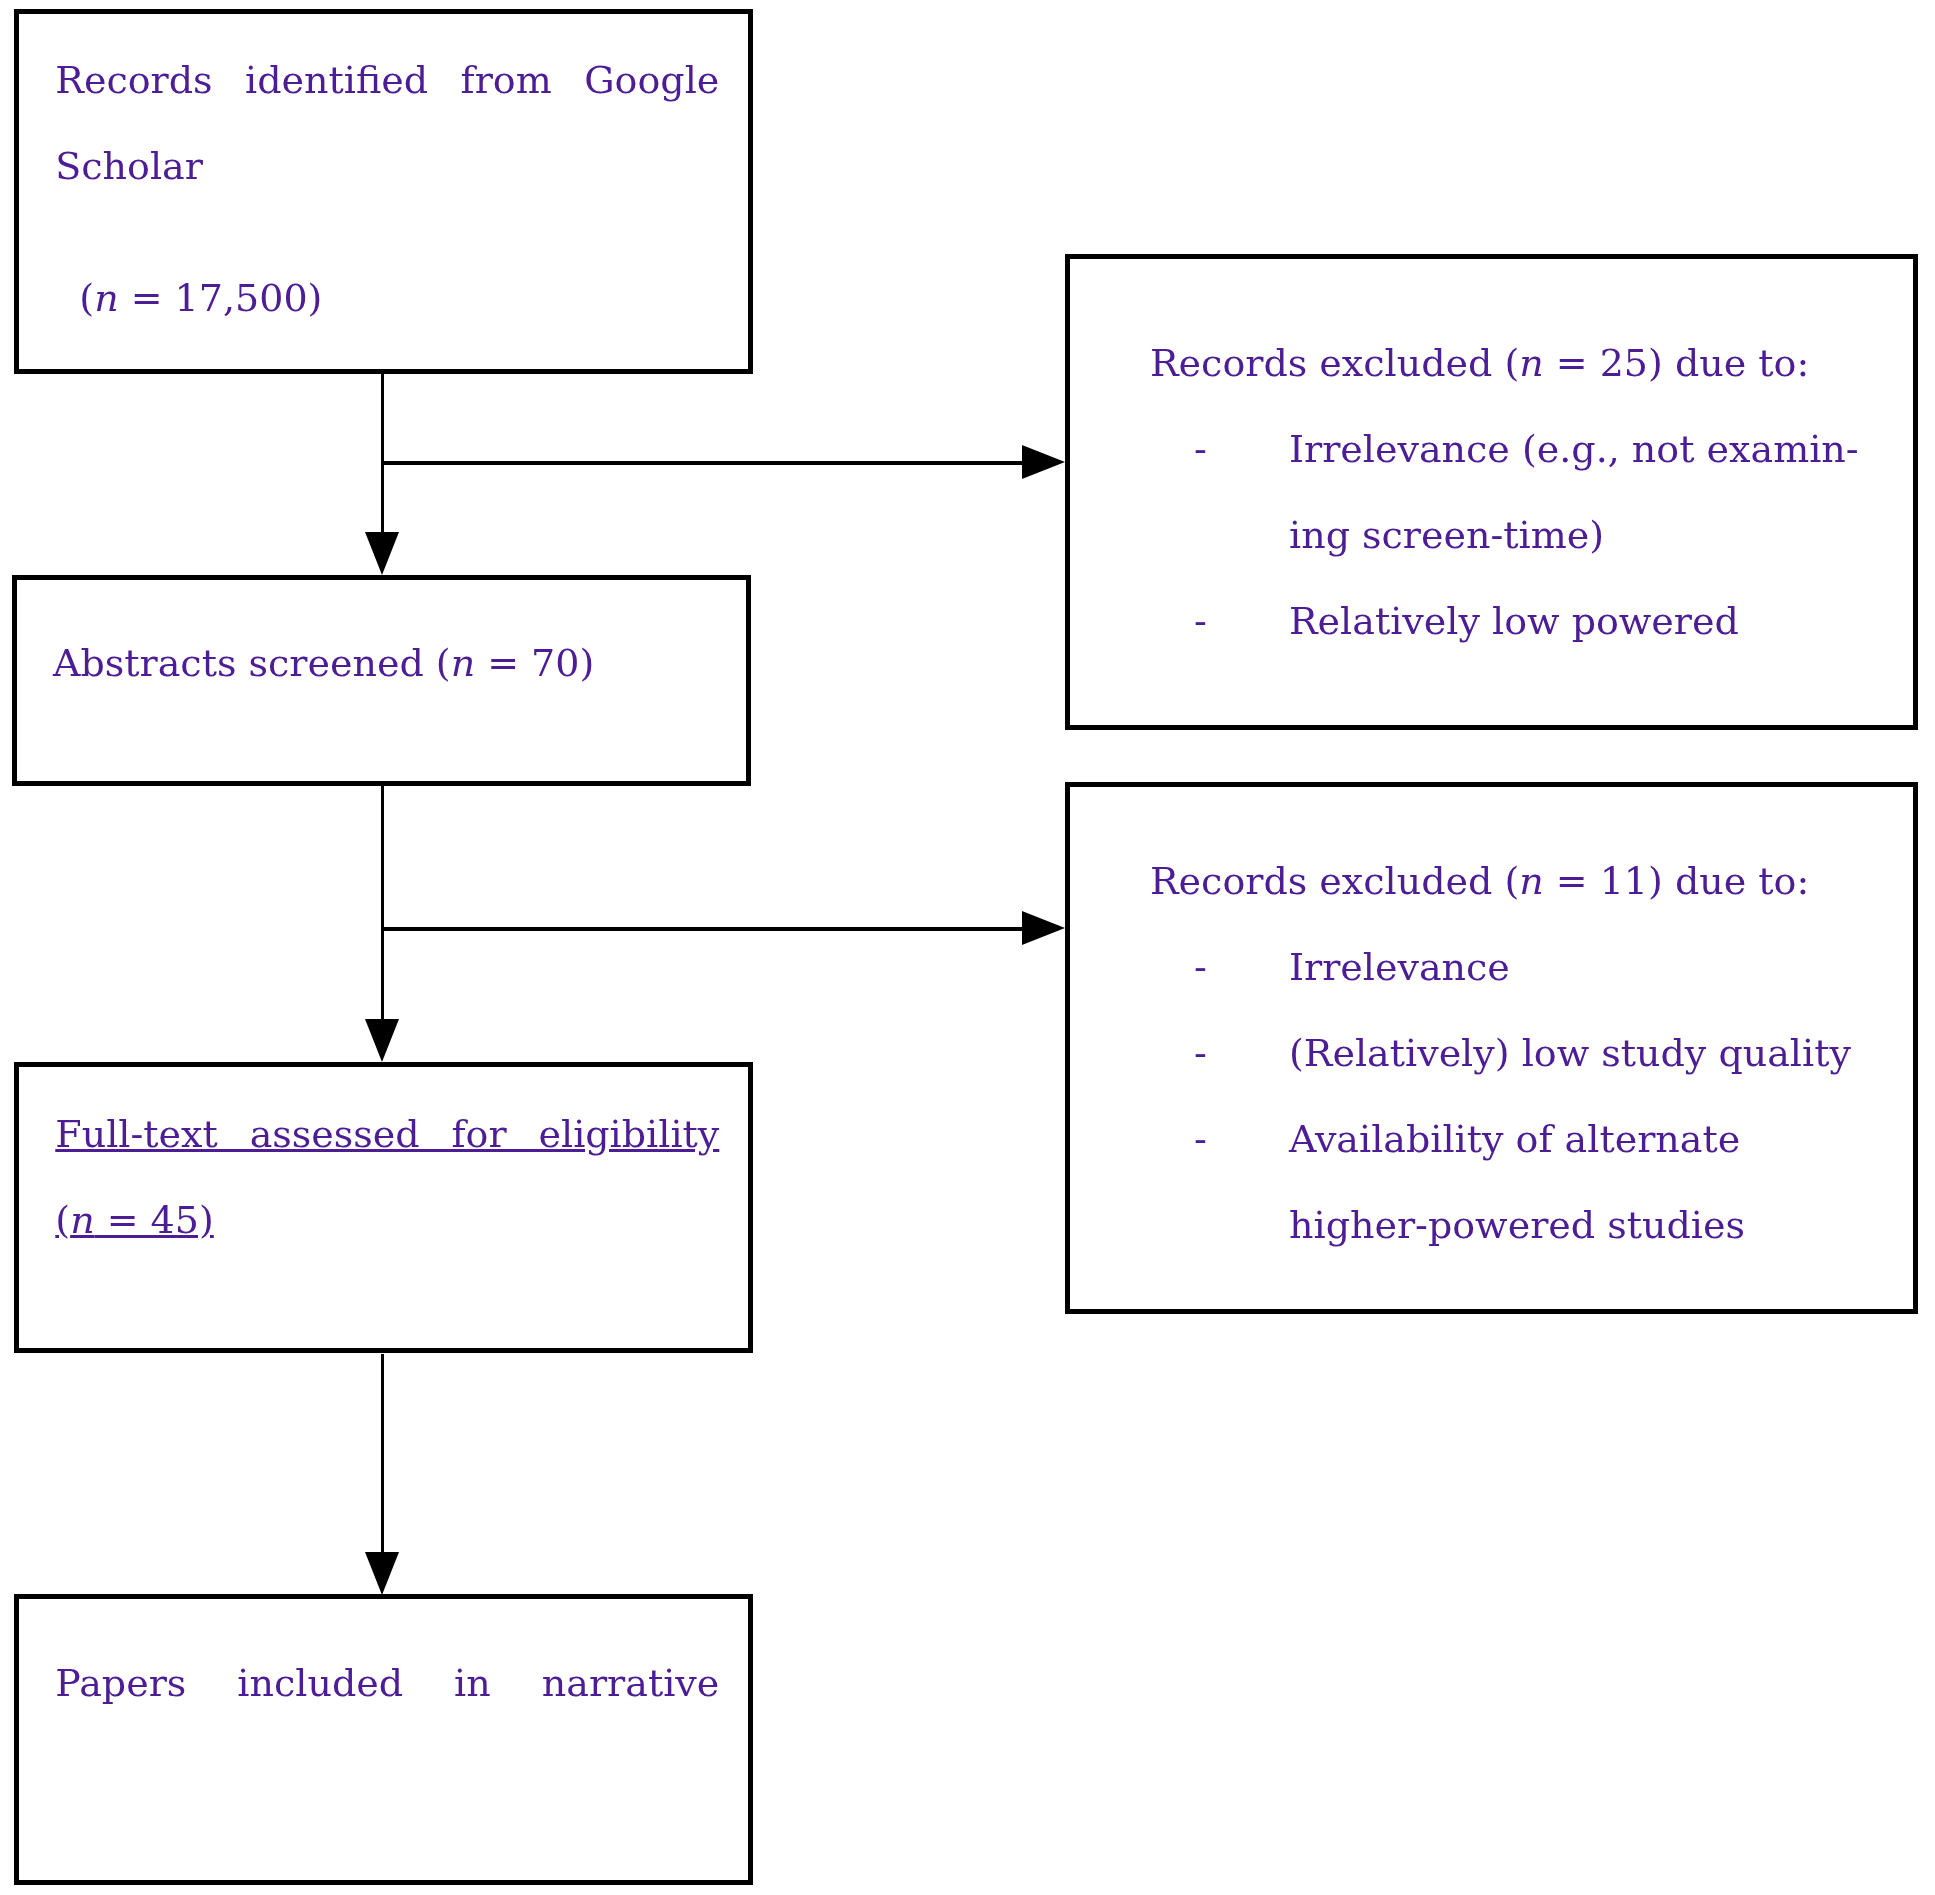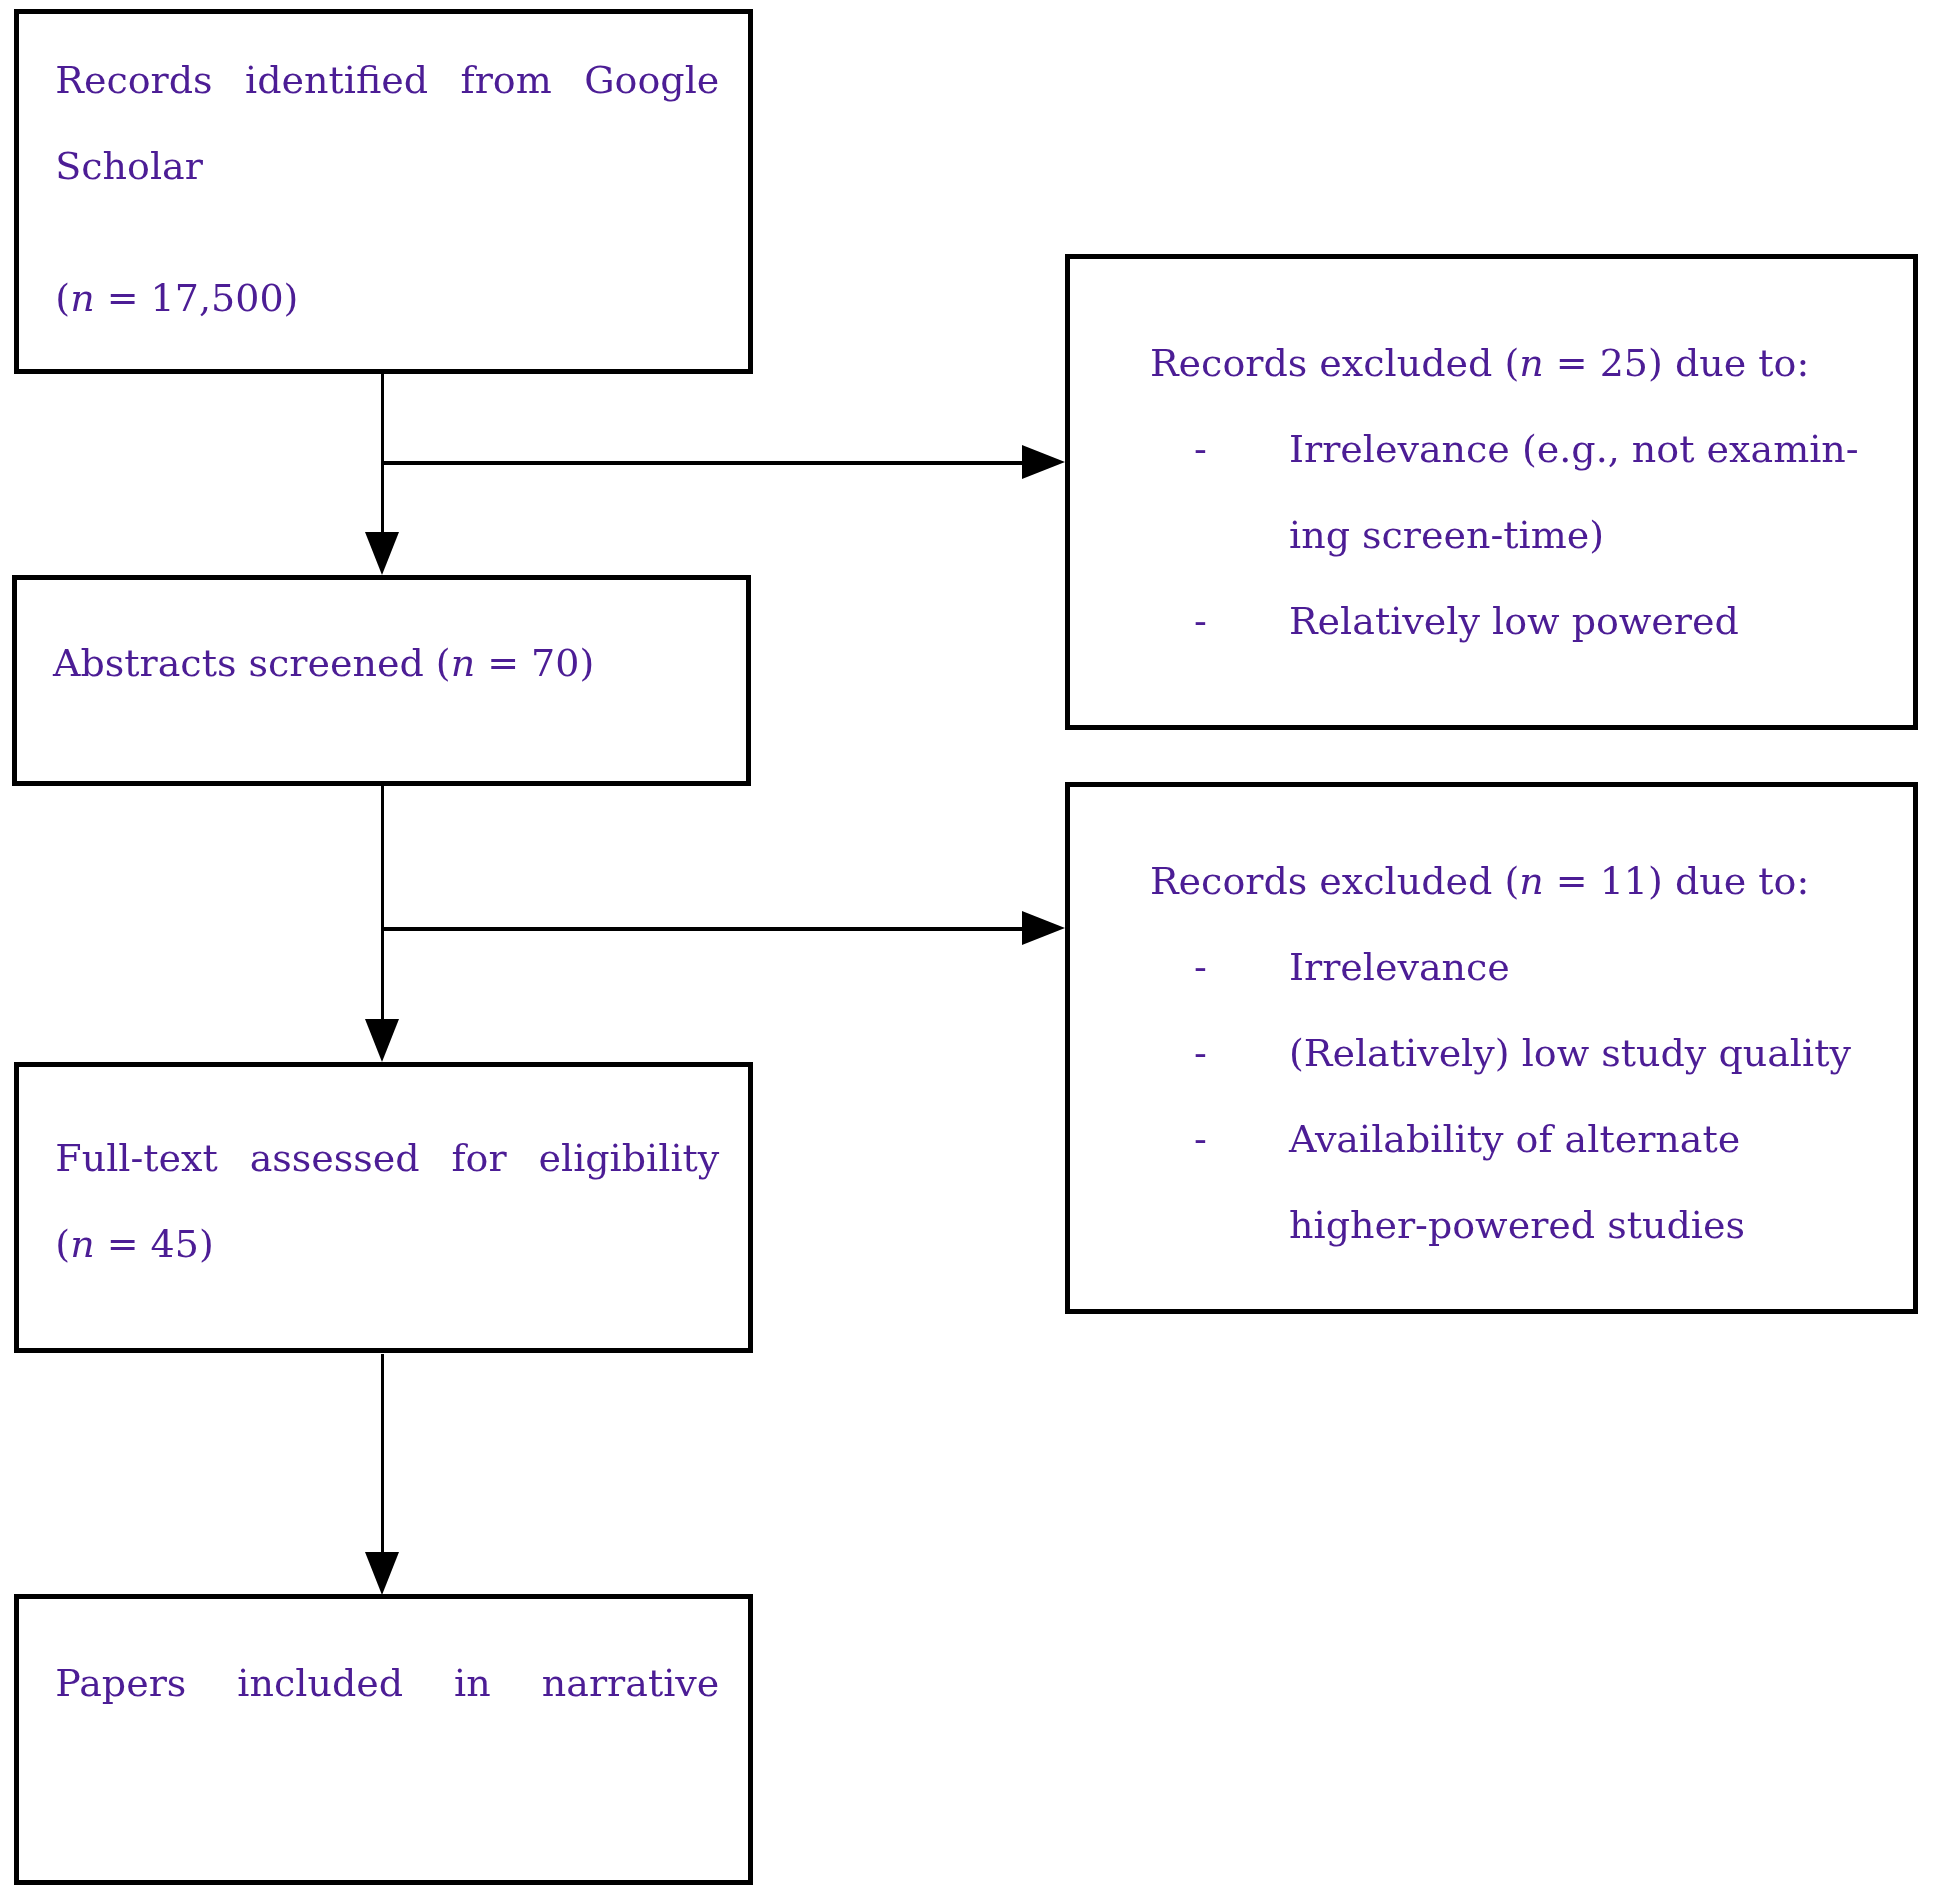--- a/index.html
+++ b/index.html
@@ -68,21 +68,21 @@
 </style>
 </head>
 <body>
 
 <div id="canvas">
 
   <div class="box" style="left:14.3px; top:8.6px; width:739px; height:365px;">
     <div class="content left-pad" style="padding-top:23px;">
       <div class="line justify">Records identified from Google</div>
       <div class="line">Scholar</div>
-      <div class="line" style="margin-top:46px;"><span>(</span><span class="nvar">n</span><span> = 17,500)</span></div>
+      <div class="line" style="margin-top:46px;margin-left:24px;"><span>(</span><span class="nvar">n</span><span> = 17,500)</span></div>
     </div>
   </div>
 
   <div class="vline" style="left:381px; top:374px; width:2.9px; height:162px;"></div>
   <div class="head-down" style="left:365px; top:532px;"></div>
 
   <div class="hline" style="left:382px; top:461px; width:643px; height:3.6px;"></div>
   <div class="head-right" style="left:1022px; top:445px;"></div>
 
   <div class="box" style="left:1065px; top:254px; width:853px; height:476px;">
@@ -110,21 +110,21 @@
     <div class="content" style="padding-top:51px; padding-right:21.4px;">
       <div class="rb-header"><span>Records excluded (</span><span class="nvar">n</span><span> = 11) due to:</span></div>
       <div class="bullet-row"><span class="bullet-marker">-</span><span>Irrelevance</span></div>
       <div class="bullet-row"><span class="bullet-marker">-</span><span>(Relatively) low study quality</span></div>
       <div class="bullet-row"><span class="bullet-marker">-</span><span>Availability of alternate</span></div>
       <div class="bullet-cont">higher-powered studies</div>
     </div>
   </div>
 
   <div class="box" style="left:14.3px; top:1062px; width:739px; height:291px;">
-    <div class="content left-pad" style="padding-top:48px;">
+    <div class="content left-pad" style="padding-top:24px;text-decoration:underline;">
       <div class="line justify">Full-text assessed for eligibility</div>
       <div class="line"><span>(</span><span class="nvar">n</span><span> = 45)</span></div>
     </div>
   </div>
 
   <div class="vline" style="left:381px; top:1354px; width:2.9px; height:201px;"></div>
   <div class="head-down" style="left:365px; top:1552px;"></div>
 
   <div class="box" style="left:14.3px; top:1594px; width:739px; height:291px;">
     <div class="content left-pad" style="padding-top:41px;">

